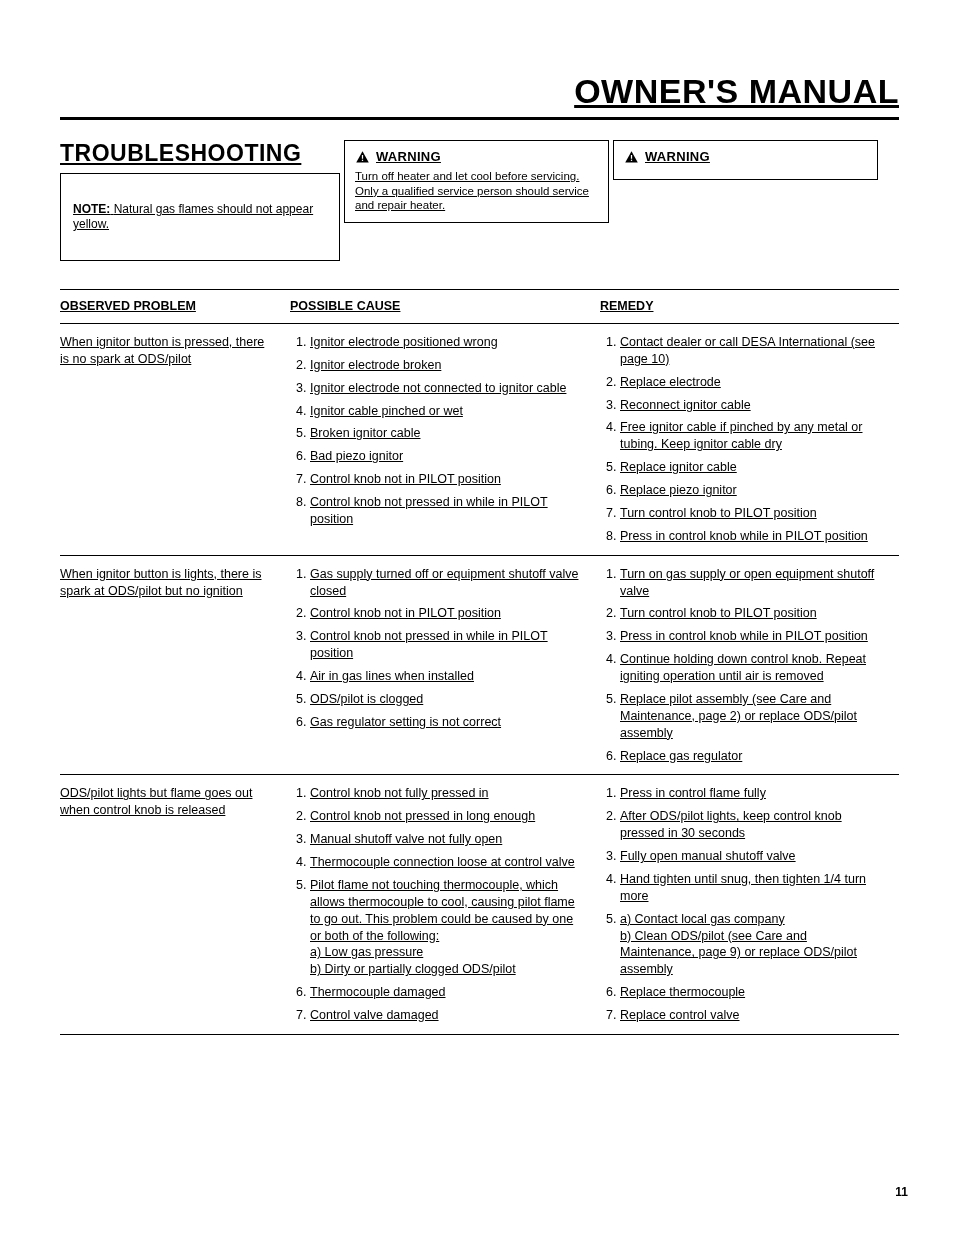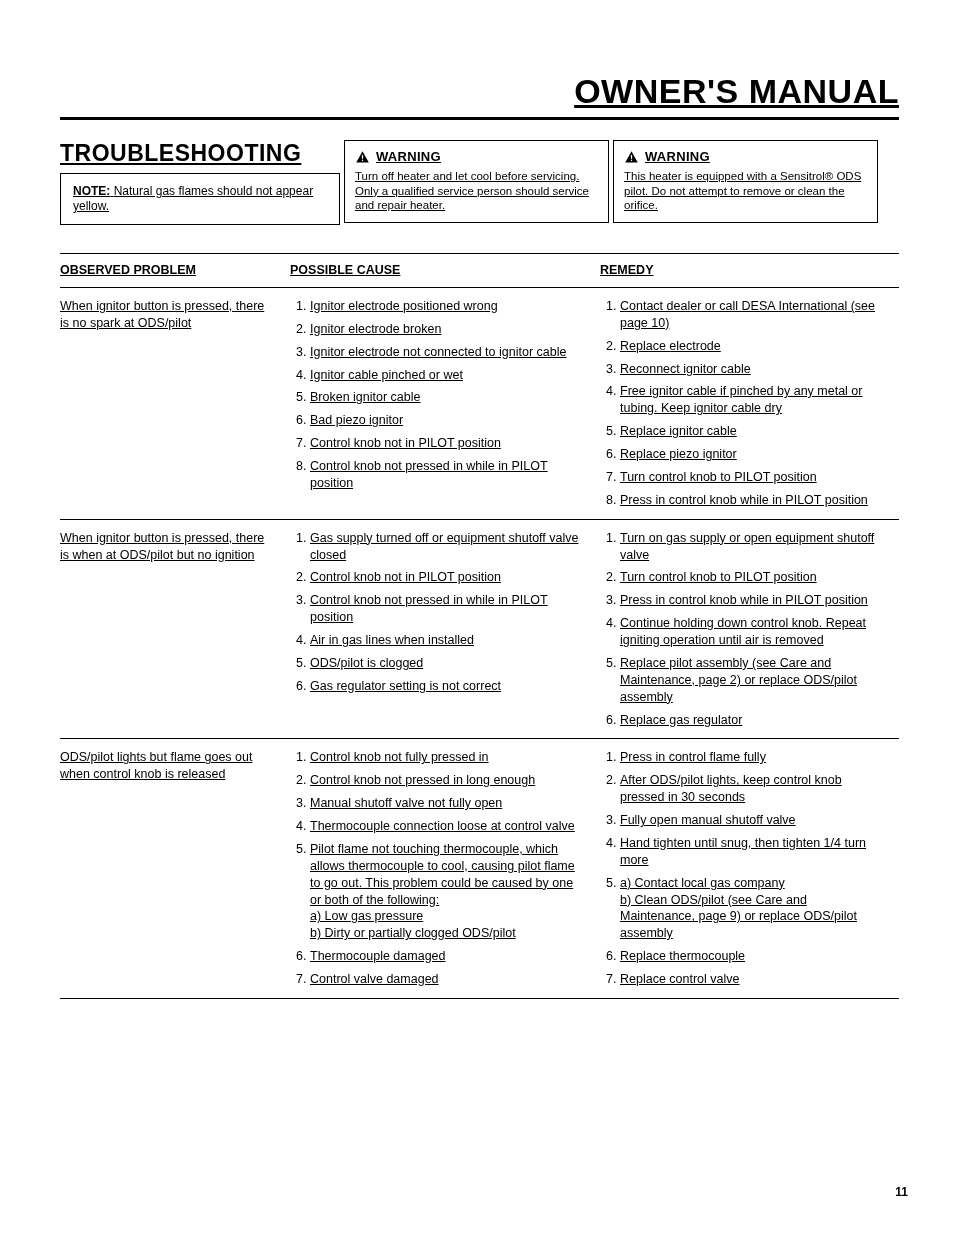--- a/index.html
+++ b/index.html
@@ -3,21 +3,21 @@
 <meta charset="utf-8">
 <style>
   * { box-sizing: border-box; margin: 0; padding: 0; }
   html, body { width: 954px; height: 1235px; background: #fff; font-family: Arial, Helvetica, sans-serif; color: #000; }
   .page { width: 954px; height: 1235px; padding: 72px 55px 40px 60px; position: relative; text-decoration: underline; }
   .doc-title { font-family: "Arial Black", Arial, sans-serif; font-weight: 900; font-size: 34px; letter-spacing: 0.5px; text-align: right; padding-bottom: 6px; border-bottom: 3px solid #000; margin-bottom: 20px; }
   .topband { display: flex; gap: 4px; align-items: flex-start; margin-bottom: 28px; }
   .col1 { width: 280px; }
   .col-box { width: 265px; }
   .section-heading { font-family: "Arial Black", Arial, sans-serif; font-weight: 900; font-size: 23px; letter-spacing: 0.5px; margin-bottom: 6px; }
-  .note-box { border: 1.5px solid #000; padding: 10px 12px; font-size: 12px; line-height: 1.25; }
+  .note-box { border: 1.5px solid #000; padding: 28px 12px; font-size: 12px; line-height: 1.25; }
   .warn-box { border: 1.5px solid #000; padding: 8px 10px 10px 10px; font-size: 11.5px; line-height: 1.25; position: relative; }
   .warn-head { display: flex; align-items: center; gap: 6px; font-weight: 700; margin-bottom: 4px; }
   .warn-head-label { font-size: 13px; letter-spacing: 0.3px; }
   .warn-icon { width: 15px; height: 15px; display: inline-block; }
   table.trouble { width: 100%; border-collapse: collapse; font-size: 12.5px; line-height: 1.35; margin-top: 6px; }
   table.trouble thead th { text-align: left; font-weight: 700; padding: 8px 10px 8px 0; border-top: 1.5px solid #000; border-bottom: 1px solid #000; vertical-align: bottom; }
   table.trouble tbody td { padding: 10px 14px 10px 0; border-bottom: 1px solid #000; vertical-align: top; }
   table.trouble td.obs { width: 230px; }
   table.trouble td.cause { width: 310px; }
   table.trouble td.rem { width: auto; }
@@ -59,21 +59,20 @@
       <div class="warn-head">
         <span class="warn-icon">
           <svg viewBox="0 0 24 24" width="15" height="15">
               <path d="M12 2 L22 20 L2 20 Z" fill="#000"></path>
               <rect x="11" y="8" width="2" height="6" fill="#fff"></rect>
               <rect x="11" y="15.5" width="2" height="2" fill="#fff"></rect>
             </svg>
         </span>
         <span class="warn-head-label">WARNING</span>
       </div>
-      <div>This heater is equipped with a Sensitrol® ODS pilot. Do not attempt to remove or clean the orifice.</div>
     </div>
   </div>
 
   <table class="trouble">
     <thead>
       <tr>
         <th>OBSERVED PROBLEM</th>
         <th>POSSIBLE CAUSE</th>
         <th>REMEDY</th>
       </tr>
@@ -100,21 +99,21 @@
               <li>Reconnect ignitor cable</li>
               <li>Free ignitor cable if pinched by any metal or tubing. Keep ignitor cable dry</li>
               <li>Replace ignitor cable</li>
               <li>Replace piezo ignitor</li>
               <li>Turn control knob to PILOT position</li>
               <li>Press in control knob while in PILOT position</li>
             </ol>
           </td>
         </tr>
         <tr>
-          <td class="obs">When ignitor button is pressed, there is when at ODS/pilot but no ignition</td>
+          <td class="obs">When ignitor button is lights, there is spark at ODS/pilot but no ignition</td>
           <td class="cause">
             <ol class="num">
               <li>Gas supply turned off or equipment shutoff valve closed</li>
               <li>Control knob not in PILOT position</li>
               <li>Control knob not pressed in while in PILOT position</li>
               <li>Air in gas lines when installed</li>
               <li>ODS/pilot is clogged</li>
               <li>Gas regulator setting is not correct</li>
             </ol>
           </td>

